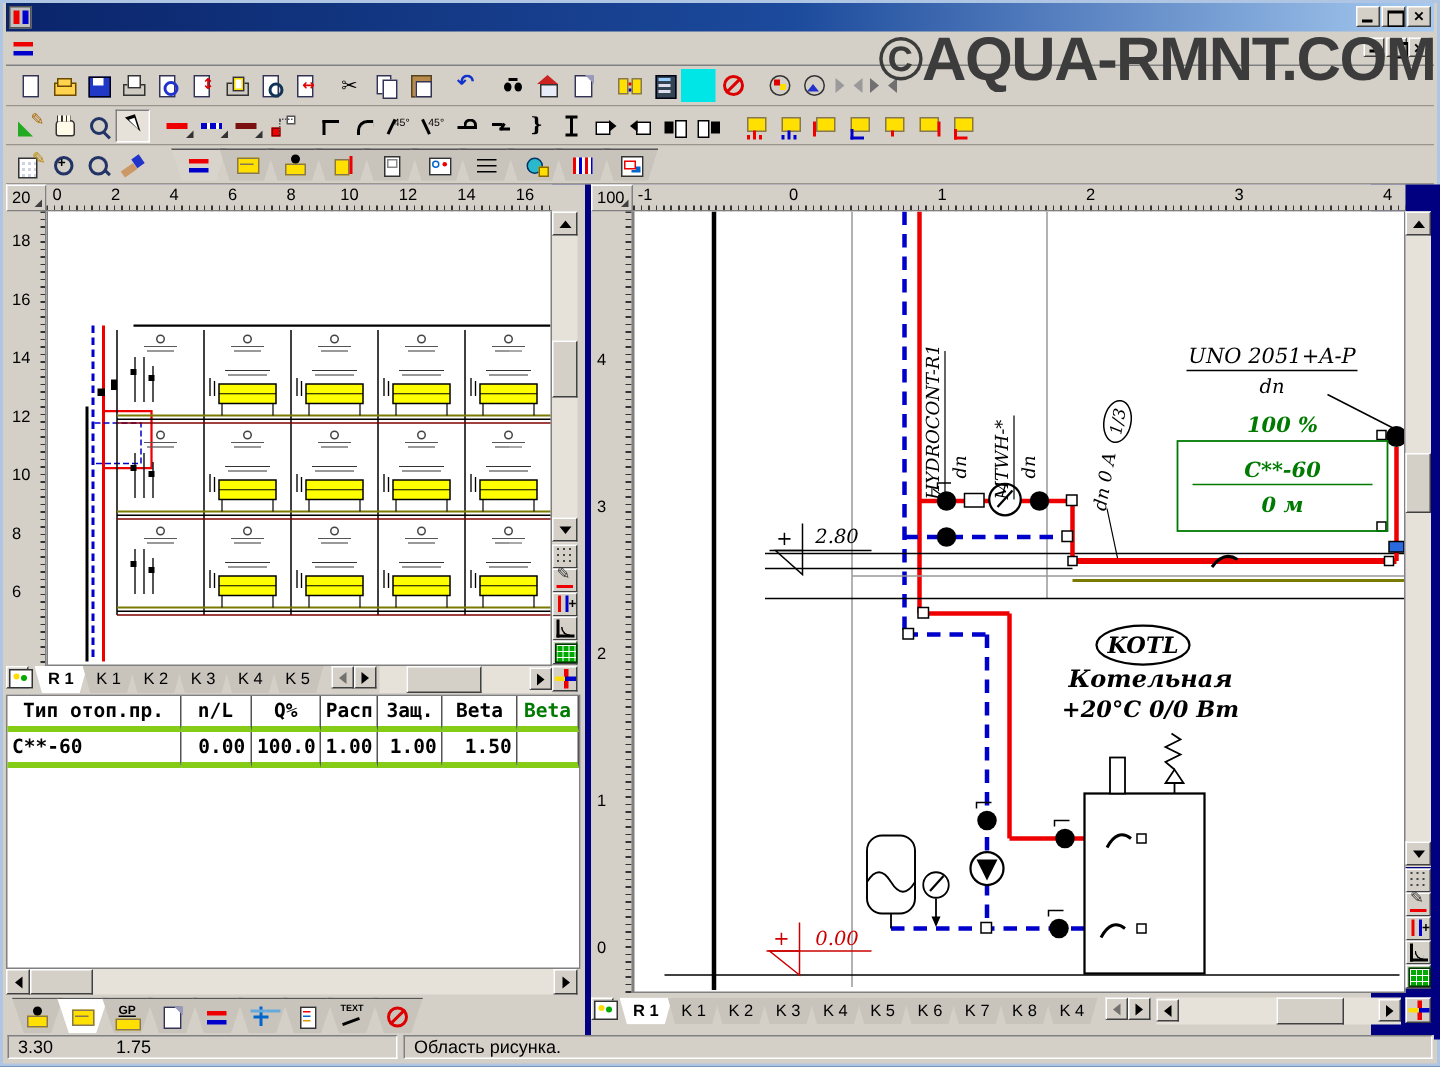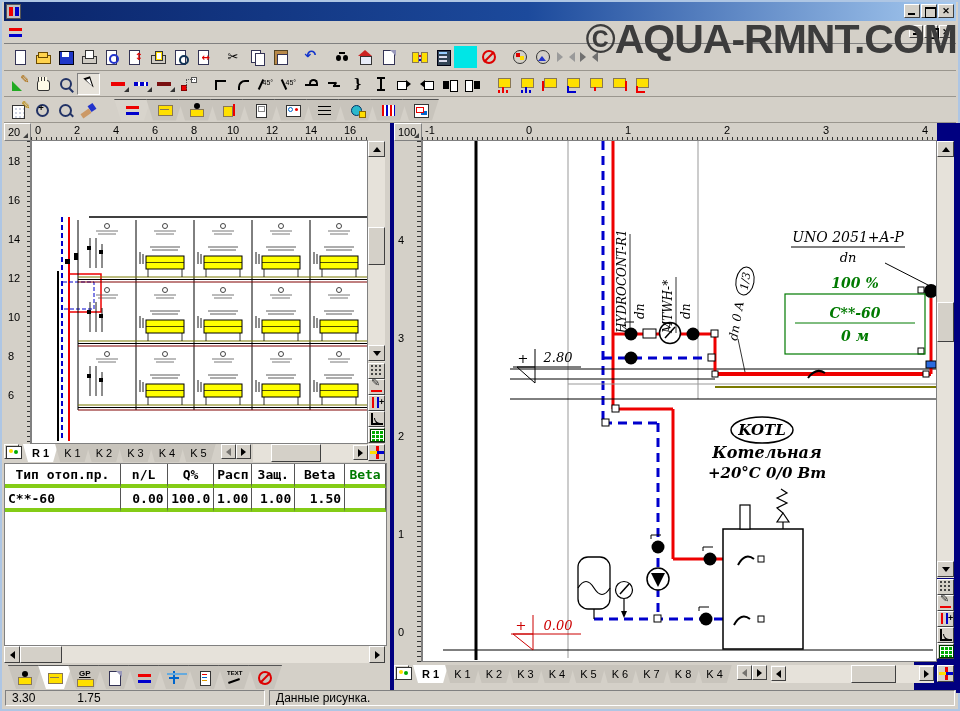--- a/index.html
+++ b/index.html
@@ -987,17 +987,17 @@
           <span class="ti i-green-grid"></span>
         </div></div>
   </div>
 
   <div id="statusbar">
     <span class="scell" style="width:260px">
       <span>3.30</span>
       <span style="width:42px"></span>
       <span>1.75</span>
     </span>
-    <span class="scell" style="flex:1">Данные рисунка.</span>
+    <span class="scell" style="flex:1">Область рисунка.</span>
   </div>
 
   <div id="watermark">©AQUA-RMNT.COM</div>
 </div>
 
 </body></html>

